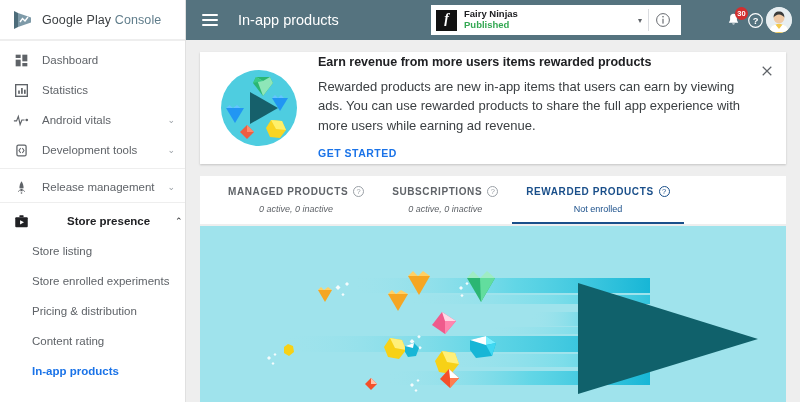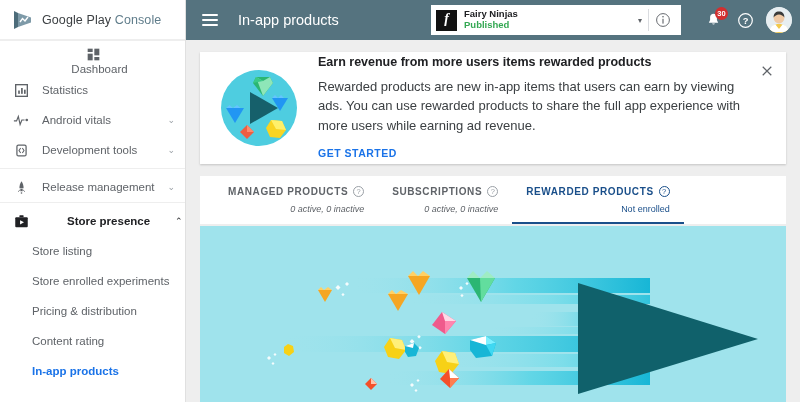--- a/index.html
+++ b/index.html
@@ -74,21 +74,21 @@
   .app-meta { margin-left: 7px; line-height: 1.15; }
   .app-name { font-size: 9.5px; color: #202124; font-weight: bold; }
   .app-status { font-size: 9.5px; color: #34a853; font-weight: bold; }
   .app-caret { margin-left: auto; color: #5f6368; font-size: 8px; padding-right: 6px; }
   .app-divider { width: 1px; height: 22px; background: #dadce0; }
   .info-btn {
     width: 28px; height: 30px; display: flex; align-items: center; justify-content: center;
     color: #5f6368; cursor: pointer;
   }
 
-  .hdr-right { position: absolute; right: 8px; top: 0; height: 40px; display: flex; align-items: center; gap: 10px; }
+  .hdr-right { position: absolute; right: 8px; top: 0; height: 40px; display: flex; align-items: center; }
   .hdr-ico { width: 22px; height: 22px; position: relative; display: flex; align-items: center; justify-content: center; cursor: pointer; color:#fff; }
   .badge {
     position: absolute; top: -2px; right: -4px; min-width: 13px; height: 13px; padding: 0 2px;
     background: #d32f2f; color: #fff; border-radius: 7px; font-size: 7.5px; font-weight: bold;
     display: flex; align-items: center; justify-content: center; line-height: 1;
   }
   .avatar {
     width: 26px; height: 26px; border-radius: 50%; overflow: hidden; cursor: pointer;
     background: #dfe6ea; position: relative; flex: none;
   }
@@ -111,21 +111,21 @@
   }
   .promo-close {
     position: absolute; right: 10px; top: 10px; width: 18px; height: 18px;
     display: flex; align-items: center; justify-content: center; color: #5f6368; cursor: pointer;
   }
 
   #tabs {
     position: absolute; left: 14px; top: 136px; width: 586px; height: 48px;
     background: #ffffff; display: flex; align-items: flex-start; padding-left: 14px;
   }
-  .tab { position: relative; height: 48px; padding: 0 14px; cursor: pointer; text-align: right; }
+  .tab { position: relative; height: 48px; padding: 0 14px; cursor: pointer; text-align: center; }
   .tab-top { display: flex; align-items: center; justify-content: center; gap: 5px; margin-top: 10px; }
   .tab-label { font-size: 10px; font-weight: bold; color: #5f6368; letter-spacing: .6px; white-space: nowrap; }
   .tab.active .tab-label { color: #1a4f8a; }
   .tab-help {
     width: 11px; height: 11px; border: 1px solid #9aa0a6; border-radius: 50%;
     font-size: 7.5px; color: #9aa0a6; display: flex; align-items: center; justify-content: center; flex: none;
   }
   .tab.active .tab-help { border-color: #1a4f8a; color: #1a4f8a; }
   .tab-sub { font-size: 9px; color: #5f6368; font-style: italic; margin-top: 7px; white-space: nowrap; }
   .tab.active .tab-sub { color: #1a4f8a; font-style: normal; }
@@ -153,21 +153,21 @@
         </svg>
       </span>
       <span class="brand-text">
         <span>Google Play</span>
         <span class="console">Console</span>
       </span>
     </div>
 
     <div class="nav-sep"></div>
 
-    <div class="nav-item" style="margin-top:4px;flex-direction:column;">
+    <div class="nav-item" style="margin-top:4px;">
       <span class="ico">
         <svg viewBox="0 0 18 18" width="15" height="15" fill="currentColor">
           <rect x="2" y="2" width="6" height="4"></rect>
             <rect x="2" y="8" width="6" height="8"></rect>
           <rect x="10" y="2" width="6" height="8"></rect>
             <rect x="10" y="12" width="6" height="4"></rect>
         </svg>
       </span>
       <span class="lbl">Dashboard</span>
     </div>

